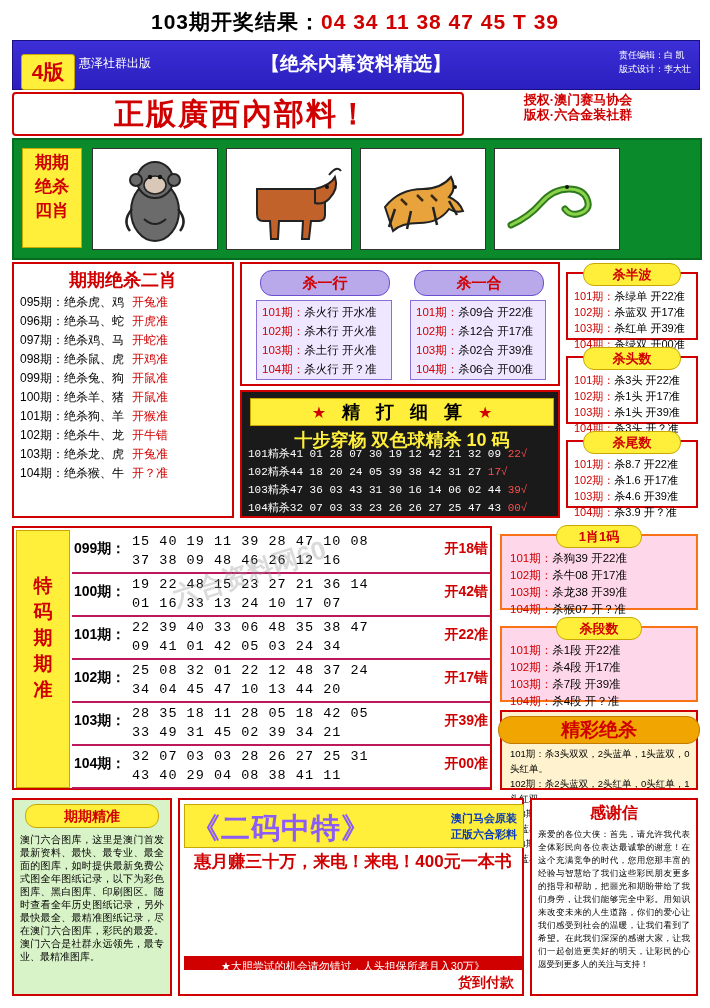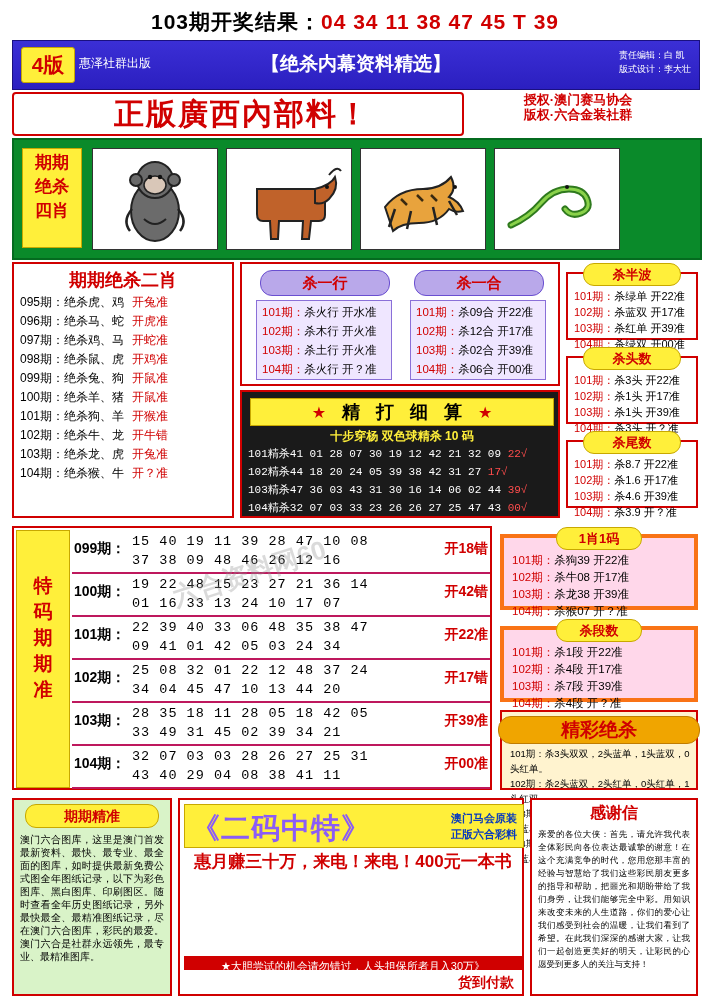--- a/index.html
+++ b/index.html
@@ -21,21 +21,21 @@
   .headline .red{color:#d00000;}
 
   
   .masthead{
     position:absolute;left:12px;top:40px;width:686px;height:48px;
     background:linear-gradient(#3b2fd6,#2b1fc0);
     border:1px solid #1a1080;
     color:#fff;
   }
   .badge4{
-    position:absolute;left:8px;top:6px;width:52px;height:34px;
+    position:absolute;left:8px;top:13px;width:52px;height:34px;
     background:#ffef3a;color:#d00000;font-weight:bold;font-size:21px;
     display:flex;align-items:center;justify-content:center;border-radius:3px;
     border:1px solid #c8a800;
   }
   .mast-sub{
     position:absolute;left:66px;top:14px;font-size:12px;color:#ffffff;
   }
   .mast-title{
     position:absolute;left:0;top:10px;width:686px;text-align:center;
     font-size:19px;font-weight:bold;color:#ffffff;
@@ -108,21 +108,21 @@
 
   
   .midB{left:240px;top:390px;width:320px;height:128px;border:2px solid #d00000;background:#1a1a1a;}
   .jing{
     position:absolute;left:8px;top:6px;width:302px;height:26px;background:#ffef3a;border:1px solid #c8a800;
     display:flex;align-items:center;justify-content:center;gap:16px;
     font-weight:bold;font-size:18px;color:#000;
   }
   .jing .star{color:#d00000;font-size:16px;}
   .midB .sub{
-    position:absolute;left:0;top:36px;width:320px;text-align:center;color:#ffef3a;font-size:12px;font-weight:bold;
+    position:absolute;left:0;top:36px;width:320px;text-align:center;color:#ffef3a;font-size:18px;font-weight:bold;
   }
   .midB .line{
     position:absolute;left:6px;font-size:11px;color:#ffffff;white-space:nowrap;font-family:"Liberation Mono","DejaVu Sans Mono",monospace;
   }
   .midB .line .tail{color:#ff4d4d;}
 
   
   .rbox{border:2px solid #d00000;background:#fff;}
   .rhdr{
     position:absolute;width:96px;height:21px;left:50%;transform:translateX(-50%);top:-11px;
@@ -137,21 +137,21 @@
   .tbl .vlabel{
     position:absolute;left:2px;top:2px;width:54px;height:258px;background:#ffef3a;border:1px solid #c8a800;
     color:#d00000;font-weight:bold;font-size:19px;text-align:center;line-height:26px;padding-top:42px;box-sizing:border-box;
   }
   .trow{position:absolute;left:58px;width:418px;height:42px;border-bottom:2px solid #be185d;}
   .trow .per{position:absolute;left:2px;top:10px;font-size:14px;font-weight:bold;color:#000;}
   .trow .nums{position:absolute;left:60px;top:2px;width:260px;font-size:13.5px;line-height:19px;color:#000;letter-spacing:1px;font-family:"Liberation Mono","DejaVu Sans Mono",monospace;}
   .trow .res{position:absolute;right:2px;top:10px;width:78px;text-align:right;font-size:14px;font-weight:bold;color:#d00000;}
 
   
-  .pinkbox{border:4px solid #f97316;background:#ffd7ea;}
+  .pinkbox{border:2px solid #f97316;background:#ffd7ea;}
   .phdr{
     position:absolute;left:50%;transform:translateX(-50%);top:-11px;width:84px;height:21px;
     background:#ffef3a;border:1px solid #c8a800;border-radius:11px;color:#d00000;font-weight:bold;
     font-size:13px;text-align:center;line-height:21px;
   }
   .plist{font-size:11.5px;line-height:17px;color:#000;padding:14px 0 0 8px;}
   .plist .k{color:#d00000;}
 
   .orangebox{border:2px solid #d00000;background:#fff3cf;}
   .ohdr{

